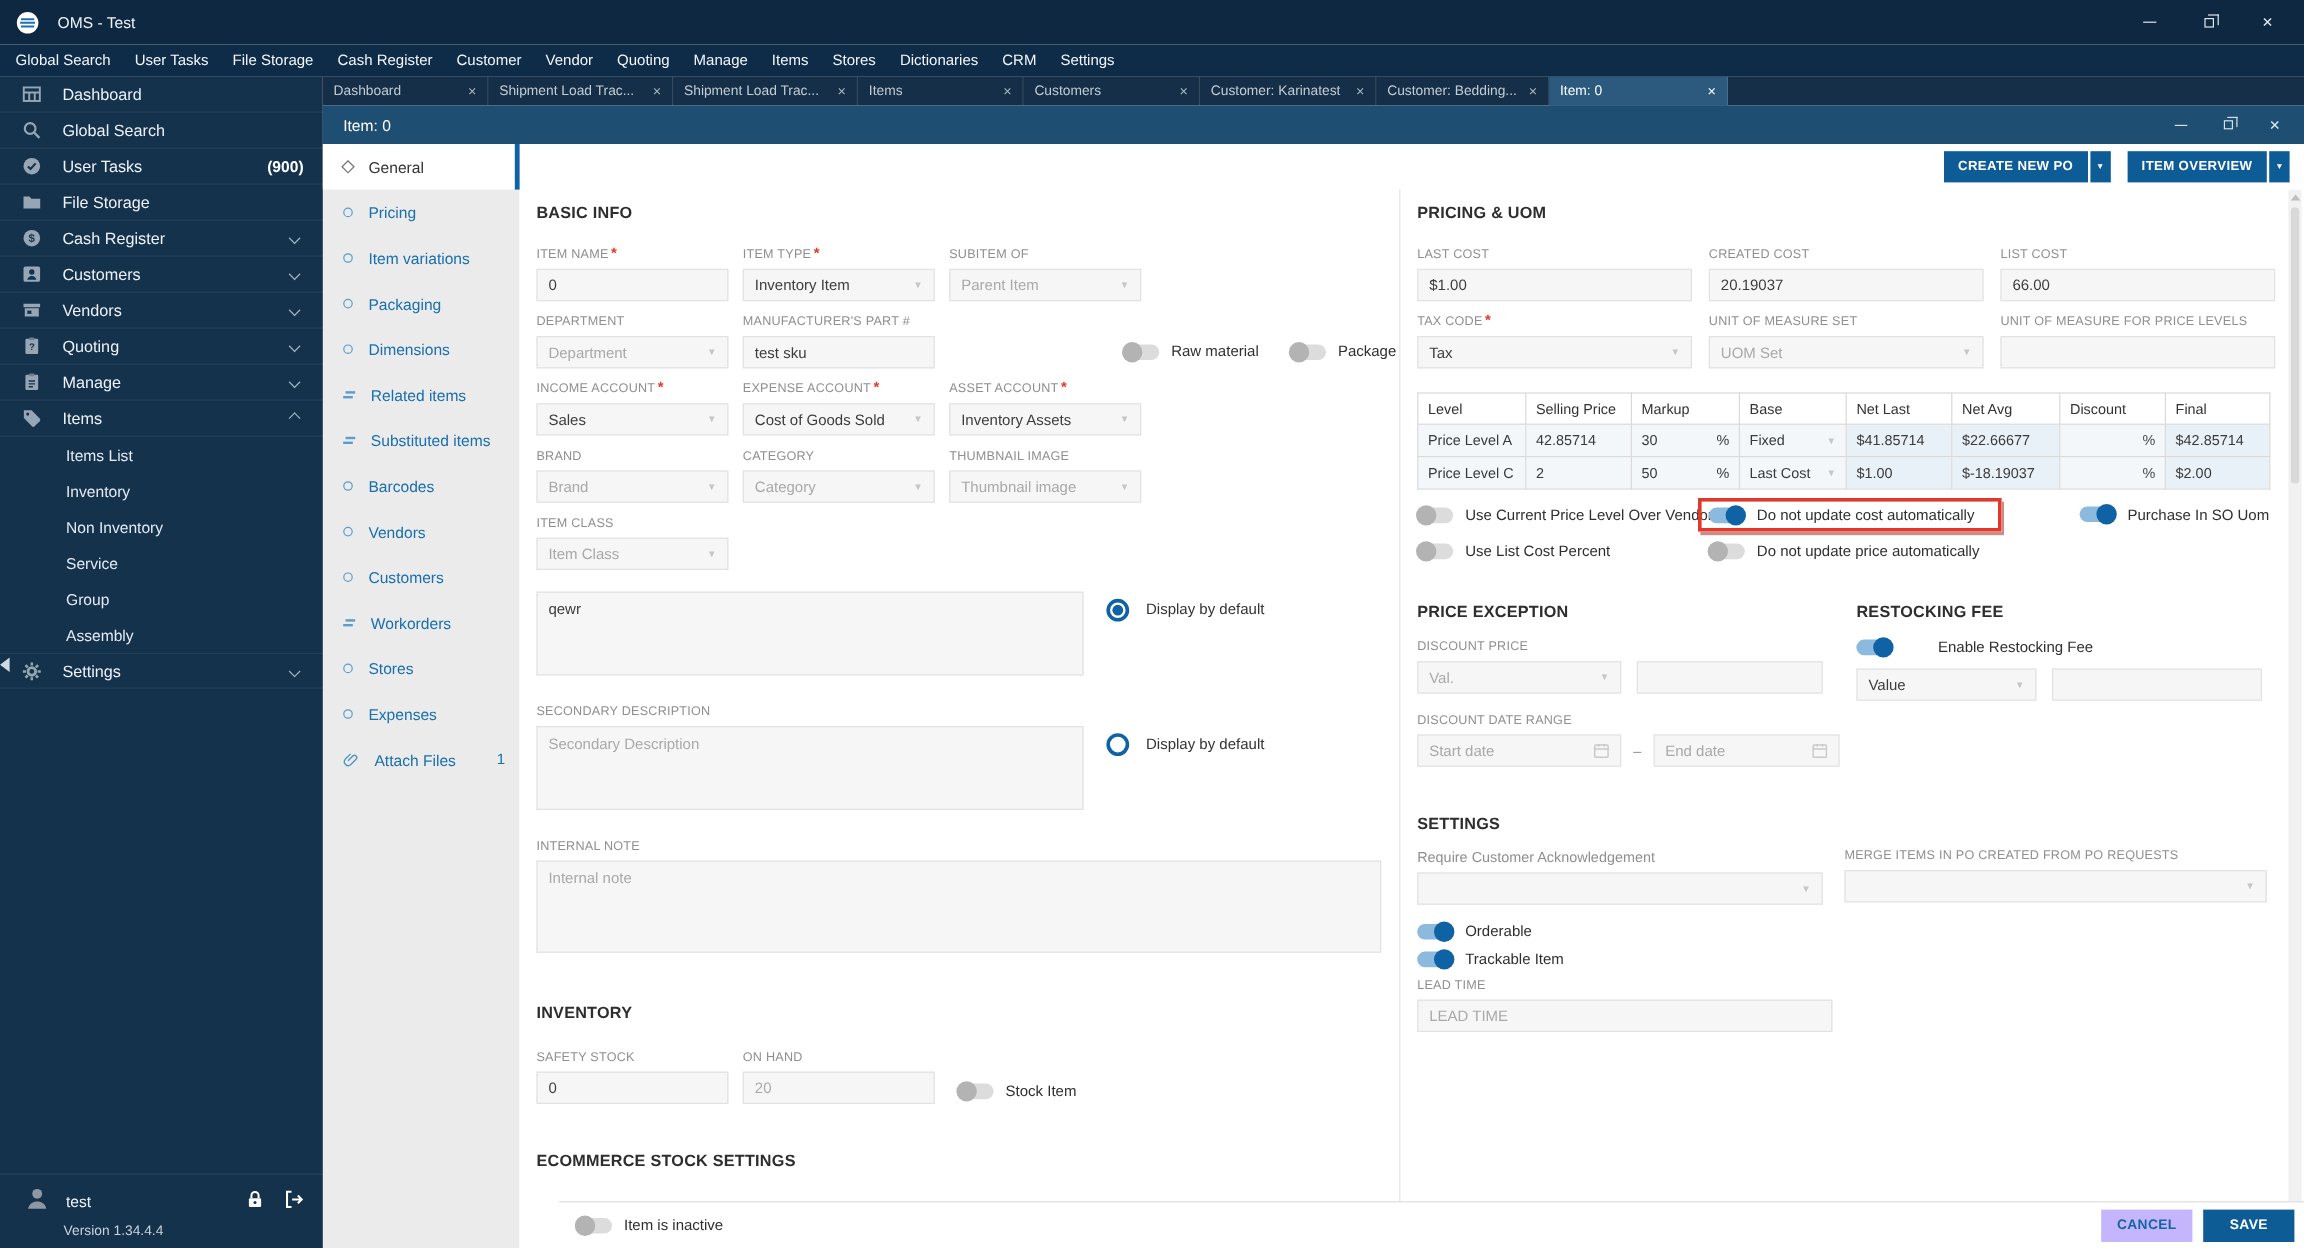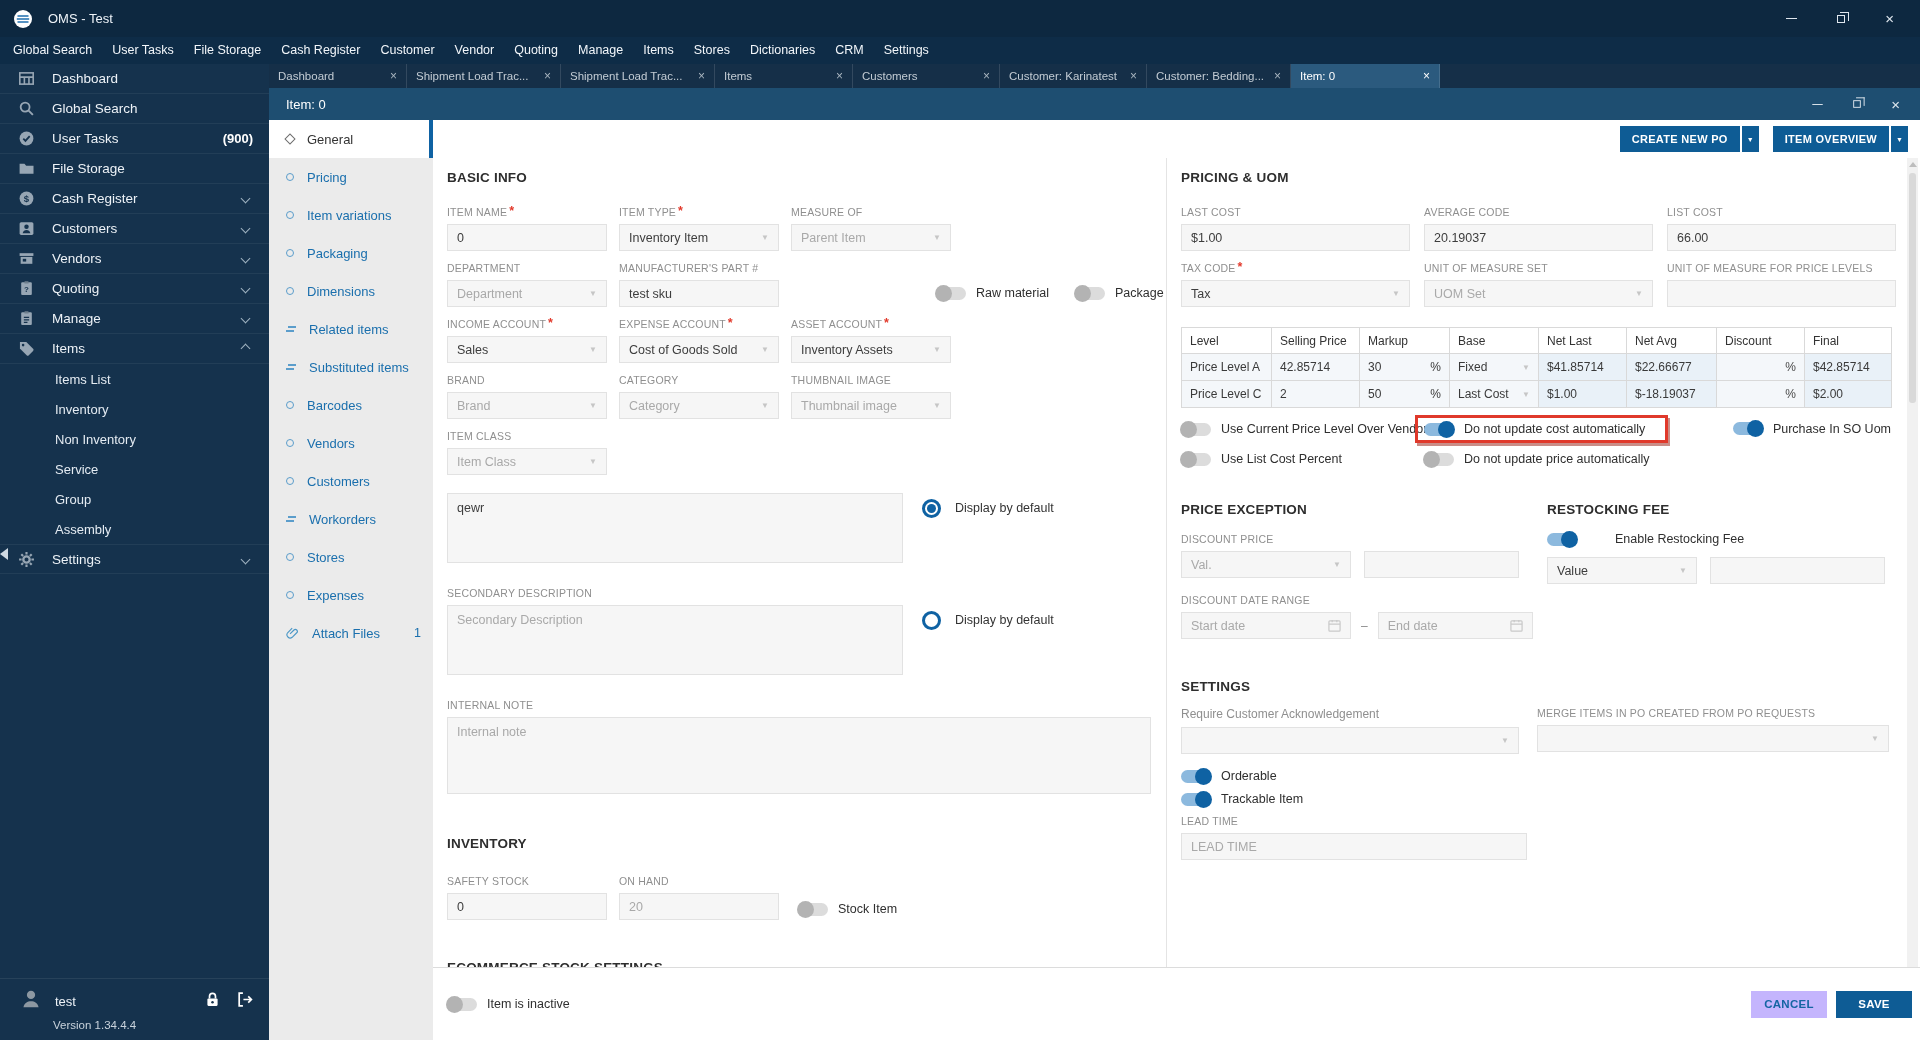--- a/index.html
+++ b/index.html
@@ -166,21 +166,21 @@
   .rst-toggle { display:flex; align-items:center; margin:15px 0 11px 0;gap:28px; }
 
   .sect.settings { margin-top:40px; }
   .set-row { display:flex; margin-top:13px; }
   .set-right { margin-left:18px; }
   .tgl-stack { margin-top:15px; }
   .tgl-stack .tg-pair { margin-bottom:9px; }
   .lead-lbl { margin-top:9px; }
 
   
-  .footerbar { height:73px; border-top:1px solid #dcdcdc; display:flex; align-items:center; padding:0 8px; flex:none; background:#fff; }
+  .footerbar { height:39px; border-top:1px solid #dcdcdc; display:flex; align-items:center; padding:0 8px; flex:none; background:#fff;margin-left:33px; }
   .footer-toggle { display:flex; align-items:center; margin-left:6px; }
   .btn-cancel { margin-left:auto; background:#c4b5fd; color:#1465a3; width:76px; height:27px; font-size:11.5px; font-weight:bold;
     display:flex; align-items:center; justify-content:center; letter-spacing:.3px; }
   .btn-save { margin-left:9px; background:#0e5c95; color:#fff; width:76px; height:27px; font-size:11.5px; font-weight:bold;
     display:flex; align-items:center; justify-content:center; letter-spacing:.3px; }
 </style>
 </head>
 <body>
 
 <div class="app">
@@ -505,21 +505,21 @@
                       </div>
                   </div>
                   <div class="field">
                     <div class="lbl req">ITEM TYPE</div>
                     <div class="ctrl">
                         <span>Inventory Item</span>
                         <span class="arrow">▼</span>
                       </div>
                   </div>
                   <div class="field">
-                    <div class="lbl">MEASURE OF</div>
+                    <div class="lbl">SUBITEM OF</div>
                     <div class="ctrl ph">
                         <span>Parent Item</span>
                         <span class="arrow">▼</span>
                       </div>
                   </div>
                 </div>
 
                 <div class="frow">
                   <div class="field">
                     <div class="lbl">DEPARTMENT</div>
@@ -663,21 +663,21 @@
                 <div class="sect mb">PRICING &amp; UOM</div>
 
                 <div class="frow g14">
                   <div class="field w229">
                     <div class="lbl">LAST COST</div>
                     <div class="ctrl">
                         <span>$1.00</span>
                       </div>
                   </div>
                   <div class="field w229">
-                    <div class="lbl">AVERAGE CODE</div>
+                    <div class="lbl">CREATED COST</div>
                     <div class="ctrl">
                         <span>20.19037</span>
                       </div>
                   </div>
                   <div class="field w229">
                     <div class="lbl">LIST COST</div>
                     <div class="ctrl">
                         <span>66.00</span>
                       </div>
                   </div>

